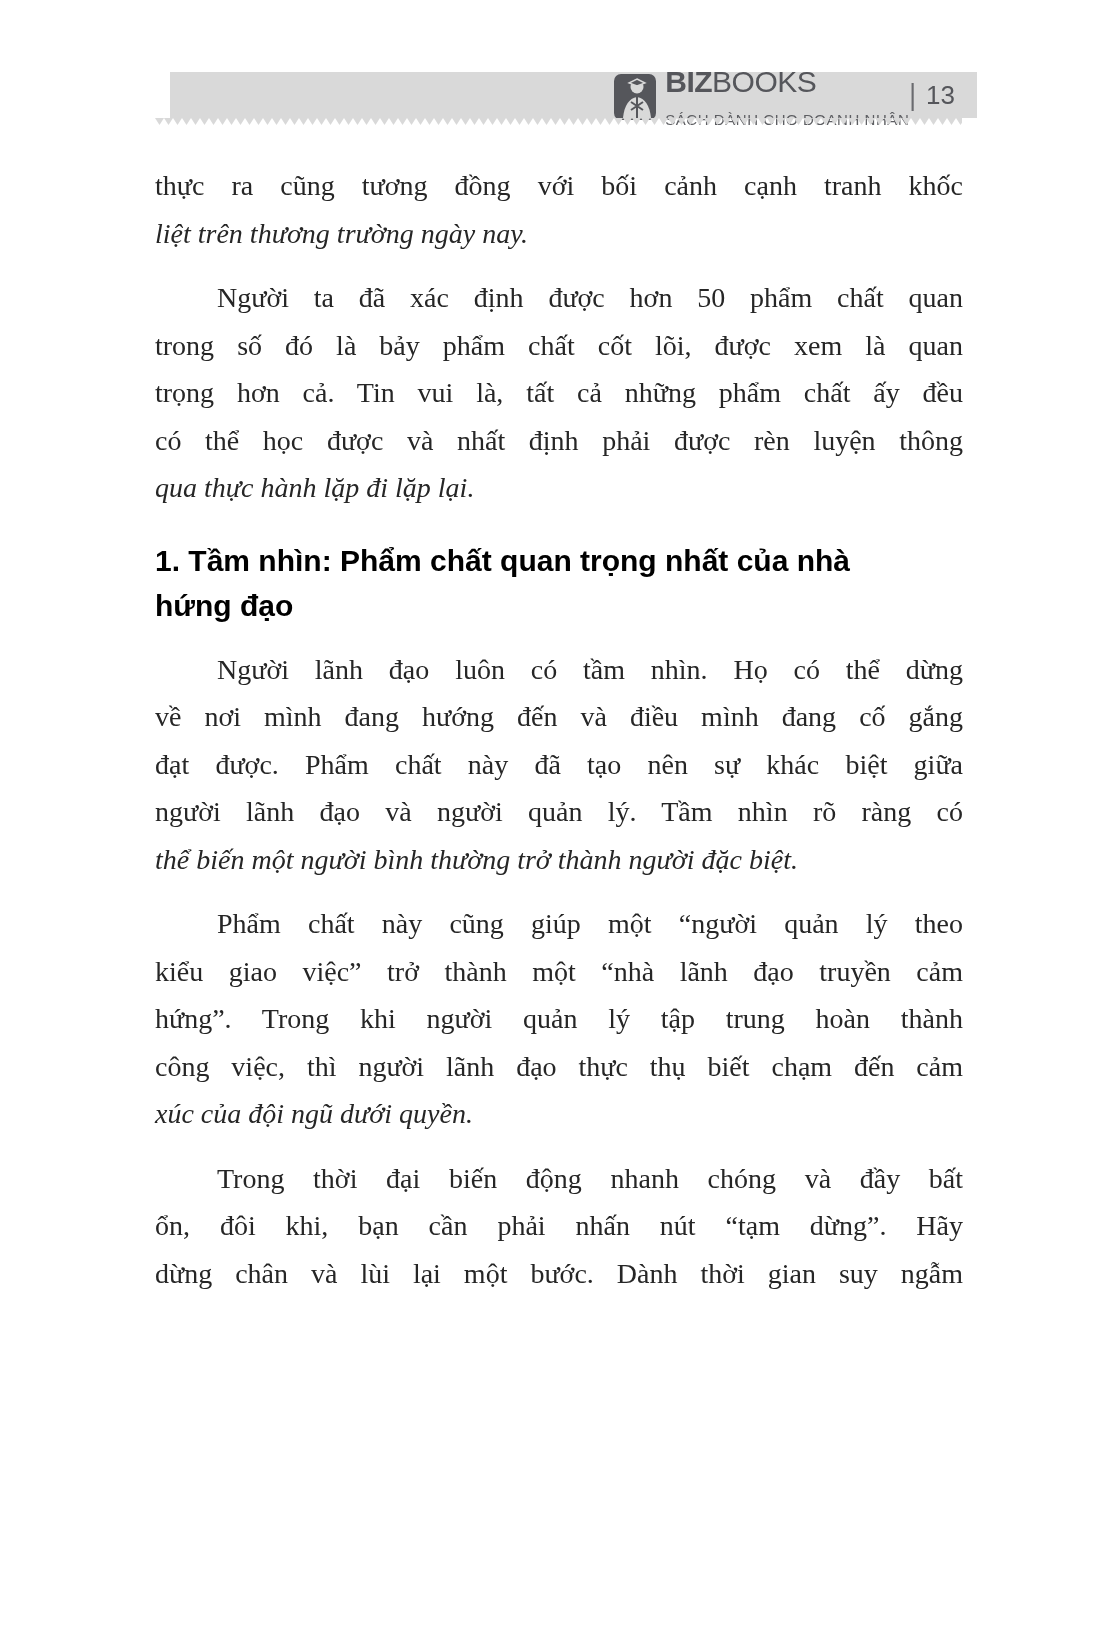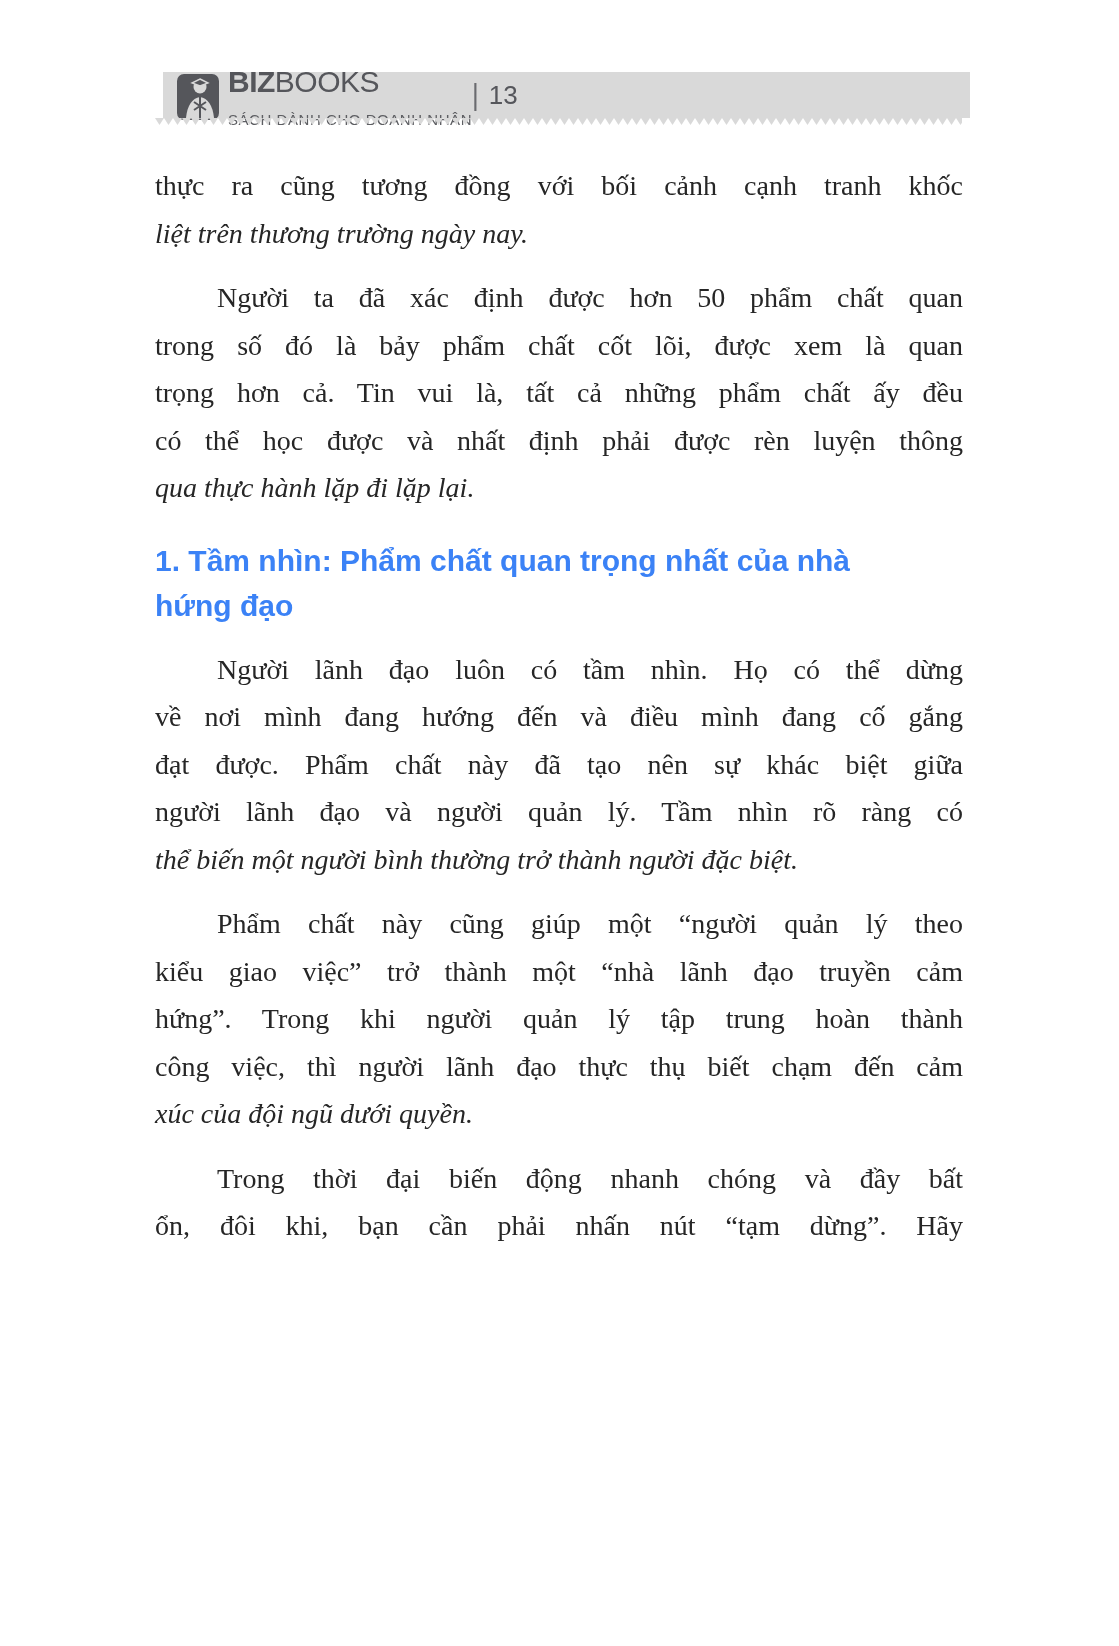--- a/index.html
+++ b/index.html
@@ -9,28 +9,28 @@
     width: 1119px;
     height: 1646px;
     background: #ffffff;
     overflow: hidden;
     font-family: "Liberation Serif", "DejaVu Serif", serif;
   }
 
   
   .topbar {
     position: absolute;
-    left: 163px;
+    left: 170px;
     top: 72px;
     width: 807px;
     height: 46px;
     background: #d9d9d9;
     display: flex;
     align-items: center;
-    justify-content: flex-start;
+    justify-content: flex-end;
     padding: 0 22px 0 14px;
   }
   .teeth {
     position: absolute;
     left: 155px;
     top: 118px;
     width: 807px;
     height: 7px;
     display: block;
   }
@@ -74,21 +74,21 @@
   .para { margin-bottom: 17px; }
   .ln { text-align: justify; text-align-last: justify; }
   .ln.last { text-align: right; text-align-last: left; font-style: italic; }
   .ln.ind { text-indent: 62px; }
 
   .heading {
     font-family: "Liberation Sans", "DejaVu Sans", sans-serif;
     font-weight: 700;
     font-size: 30px;
     line-height: 45px;
-    color: #3b82f6;
+    color: #000000;
     margin: 26px 0 18px 0;
   }
 </style>
 </head>
 <body>
 
 <div class="page">
 
   <header class="topbar">
     <div class="brand">
@@ -155,16 +155,17 @@
       <div class="ln ind">Phẩm chất này cũng giúp một “người quản lý theo</div>
       <div class="ln">kiểu giao việc” trở thành một “nhà lãnh đạo truyền cảm</div>
       <div class="ln">hứng”. Trong khi người quản lý tập trung hoàn thành</div>
       <div class="ln">công việc, thì người lãnh đạo thực thụ biết chạm đến cảm</div>
       <div class="ln last">xúc của đội ngũ dưới quyền.</div>
     </div>
 
     <div class="para">
       <div class="ln ind">Trong thời đại biến động nhanh chóng và đầy bất</div>
       <div class="ln">ổn, đôi khi, bạn cần phải nhấn nút “tạm dừng”. Hãy</div>
+      <div class="ln">dừng chân và lùi lại một bước. Dành thời gian suy ngẫm</div>
     </div>
 
   </main>
 </div>
 
 </body></html>

